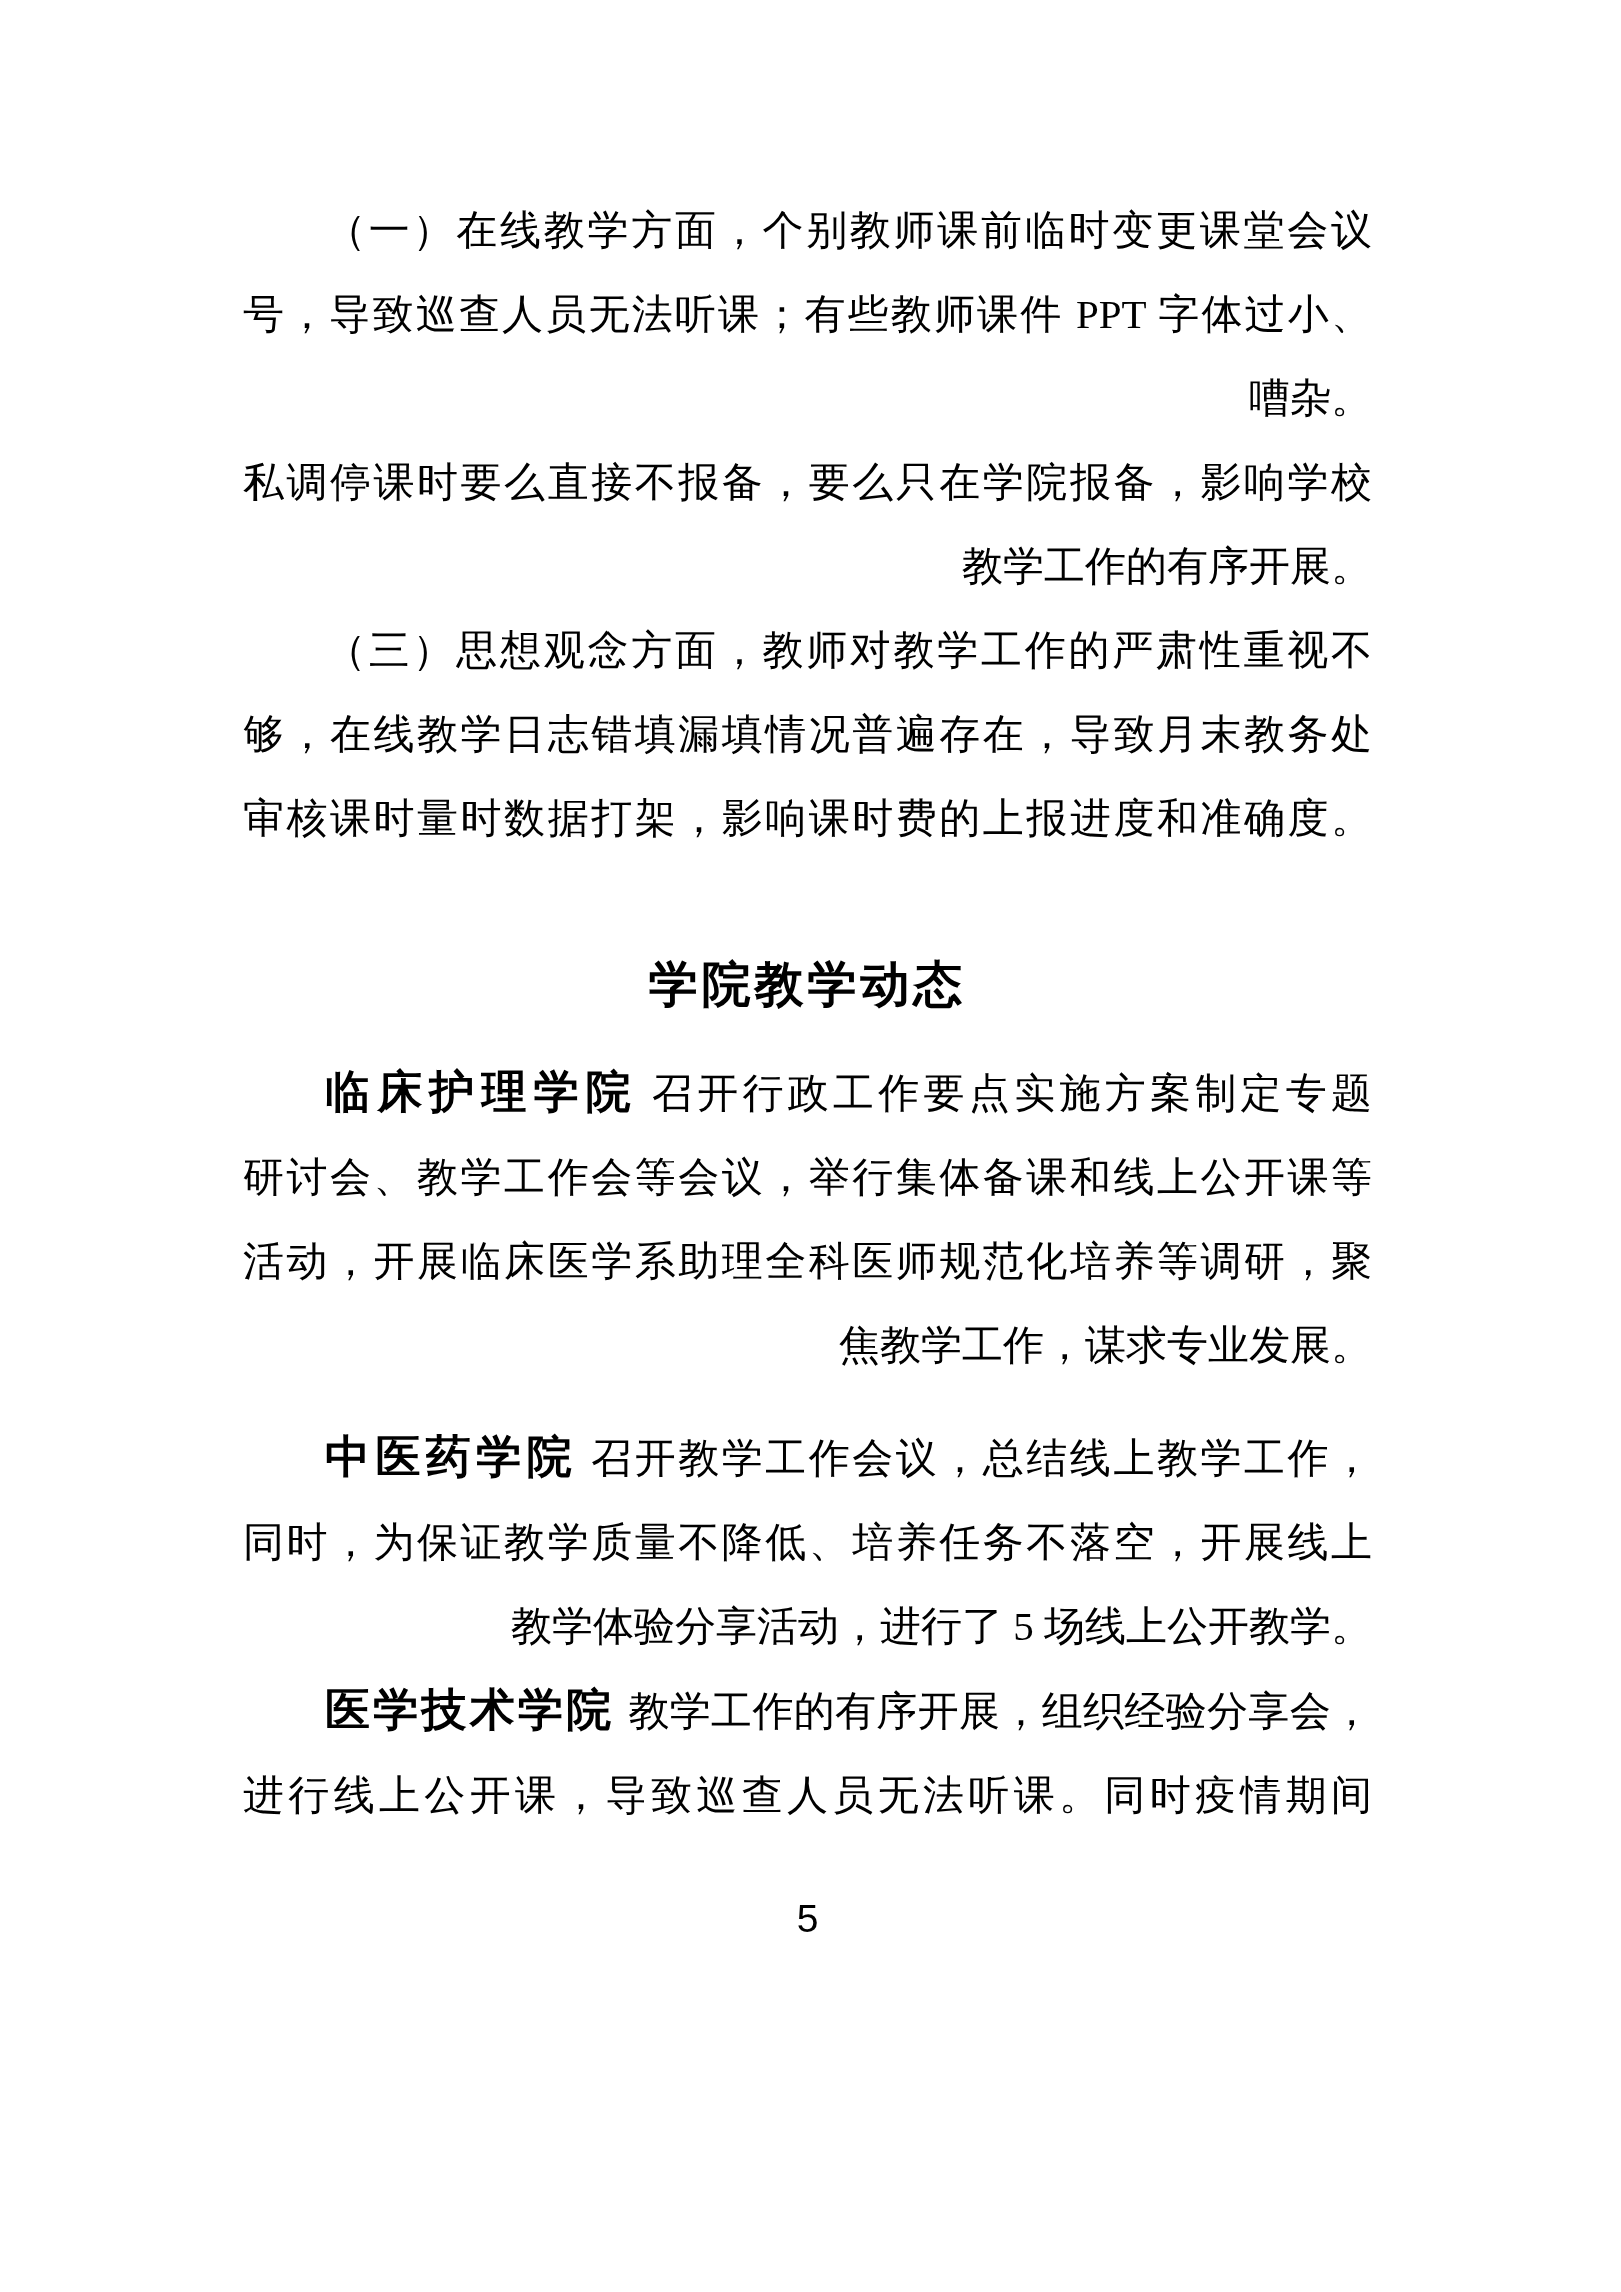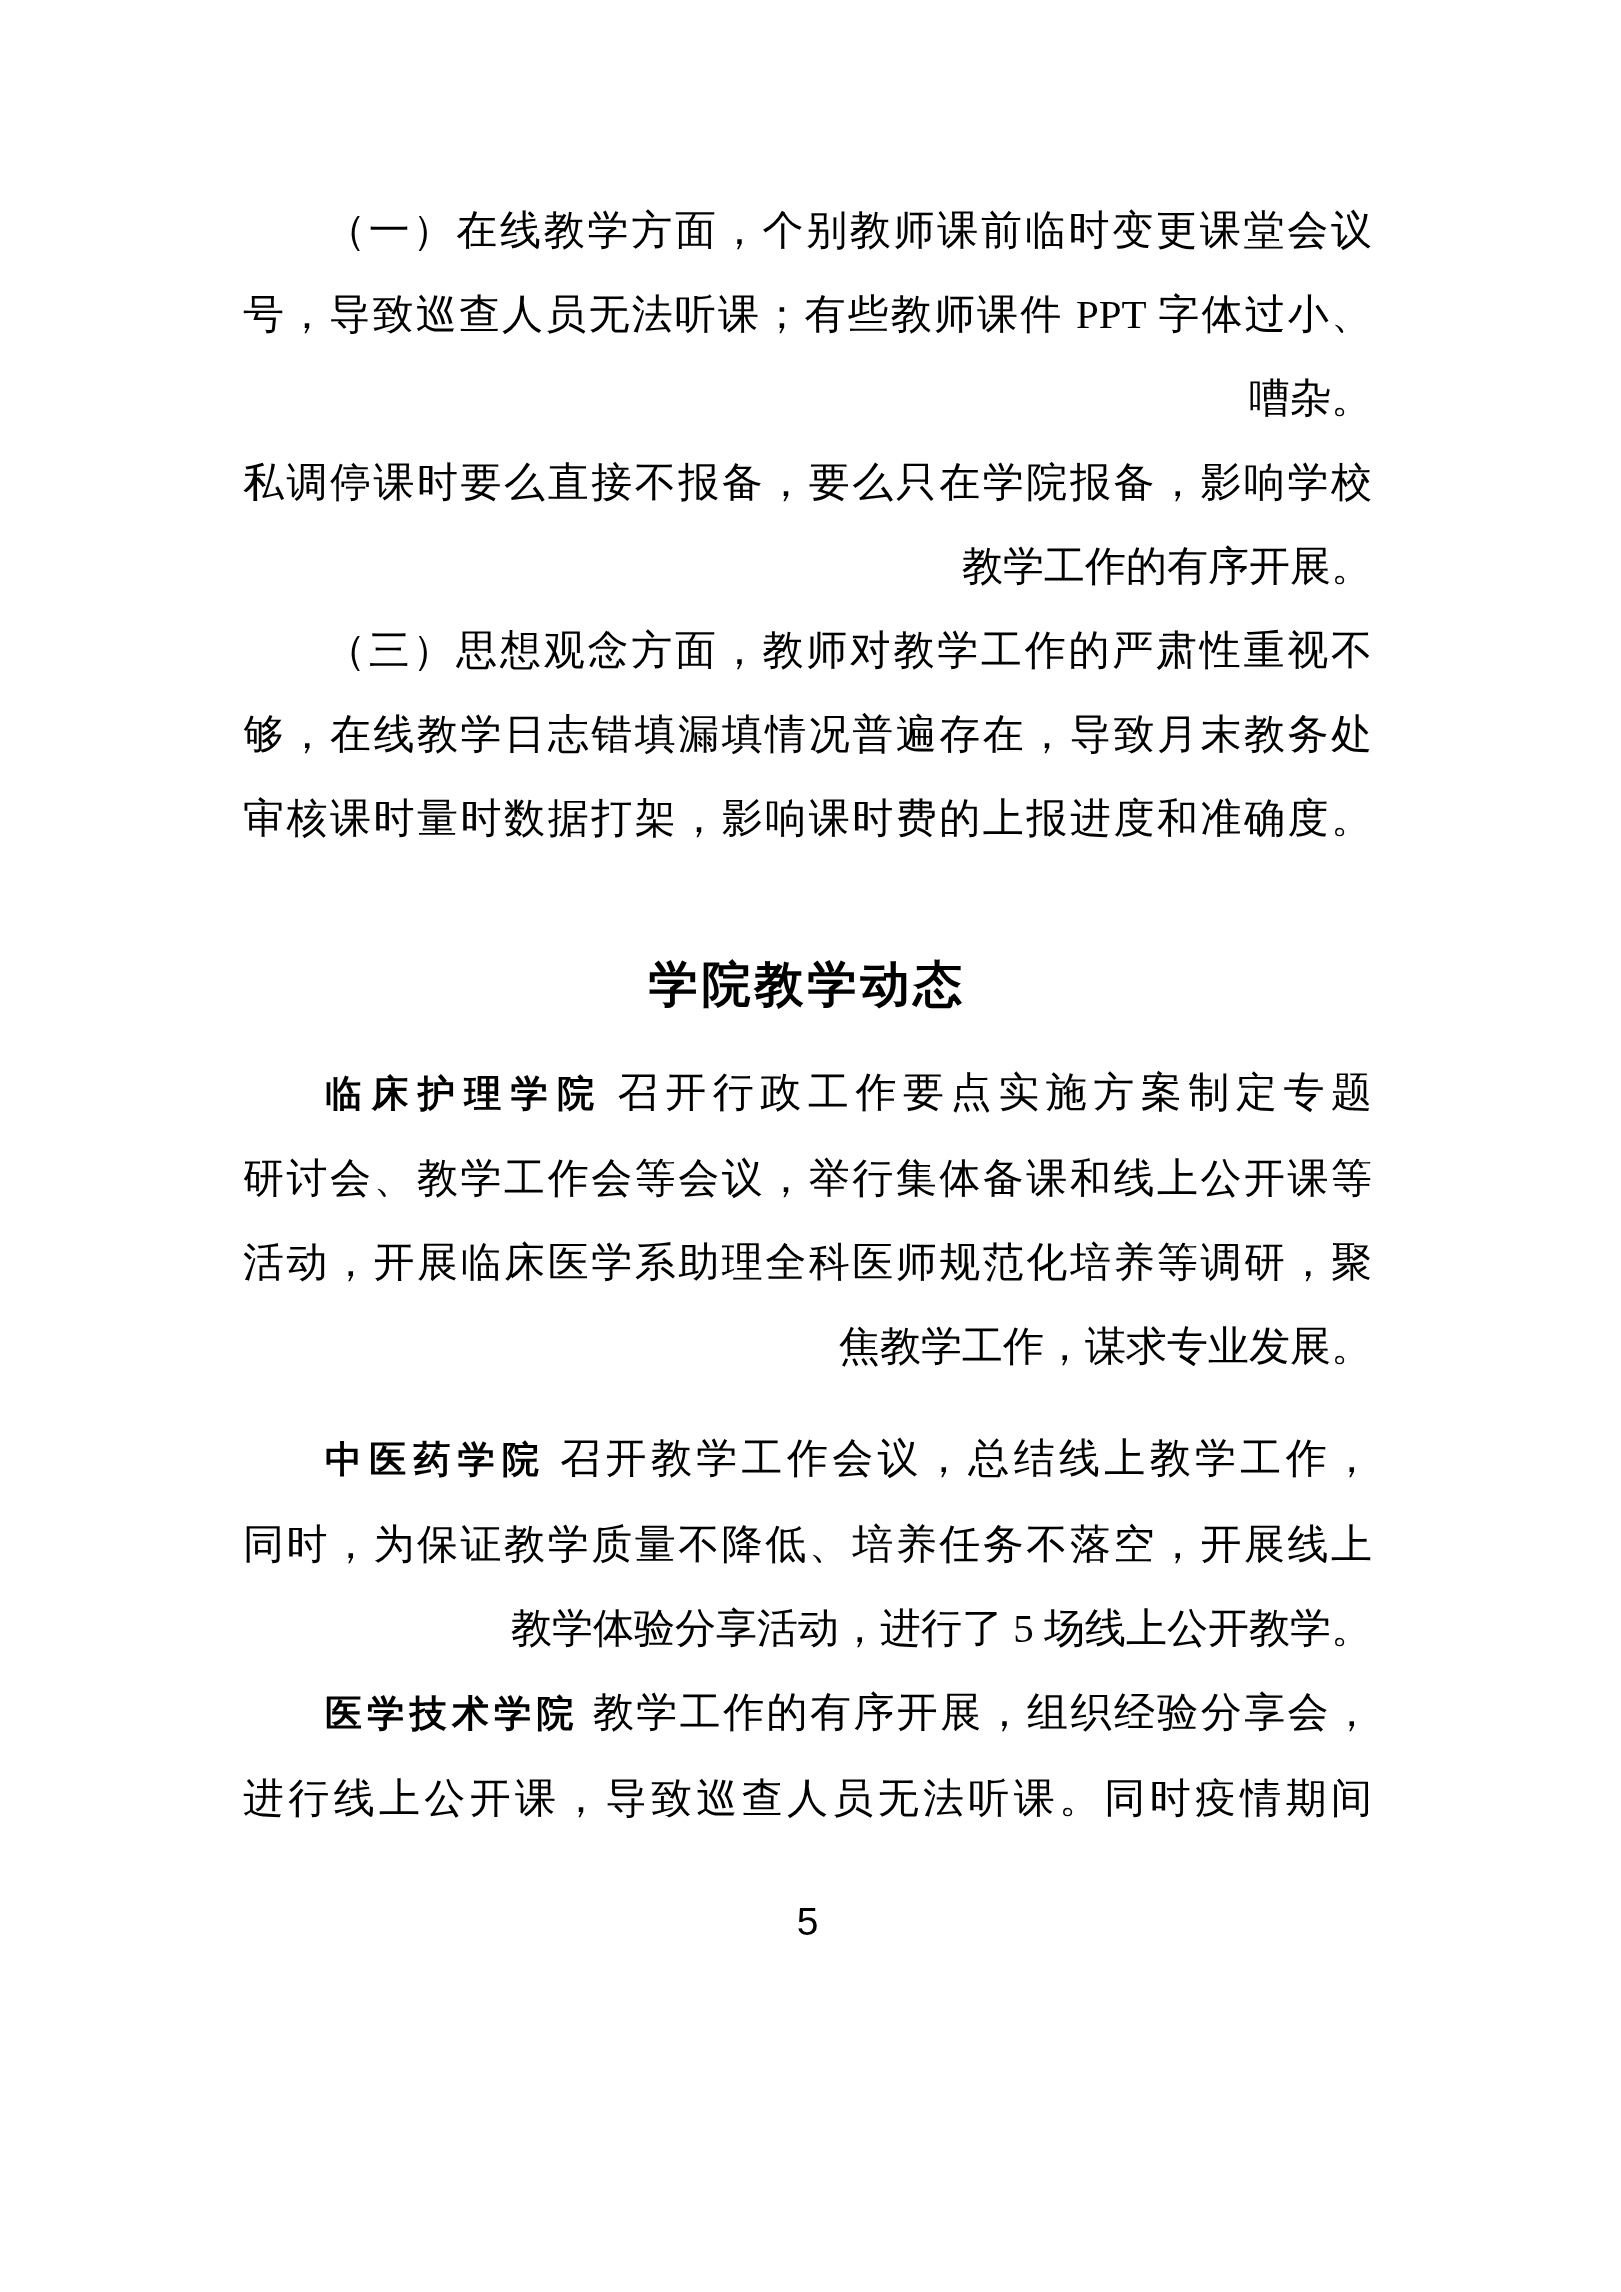--- a/index.html
+++ b/index.html
@@ -34,21 +34,21 @@
     text-align: justify;
     text-align-last: justify;
     text-justify: inter-character;
   }
   .indent {
     padding-left: 82px;
   }
   .lead {
     font-family: "Liberation Sans", "DejaVu Sans", sans-serif;
     font-weight: bold;
-    font-size: 37px;
+    font-size: 45px;
     letter-spacing: 2.9px;
     margin-right: 14px;
   }
   .heading {
     font-family: "Liberation Sans", "DejaVu Sans", sans-serif;
     font-weight: bold;
     font-size: 49px;
     letter-spacing: 3.9px;
     line-height: 59px;
     text-align: center;

